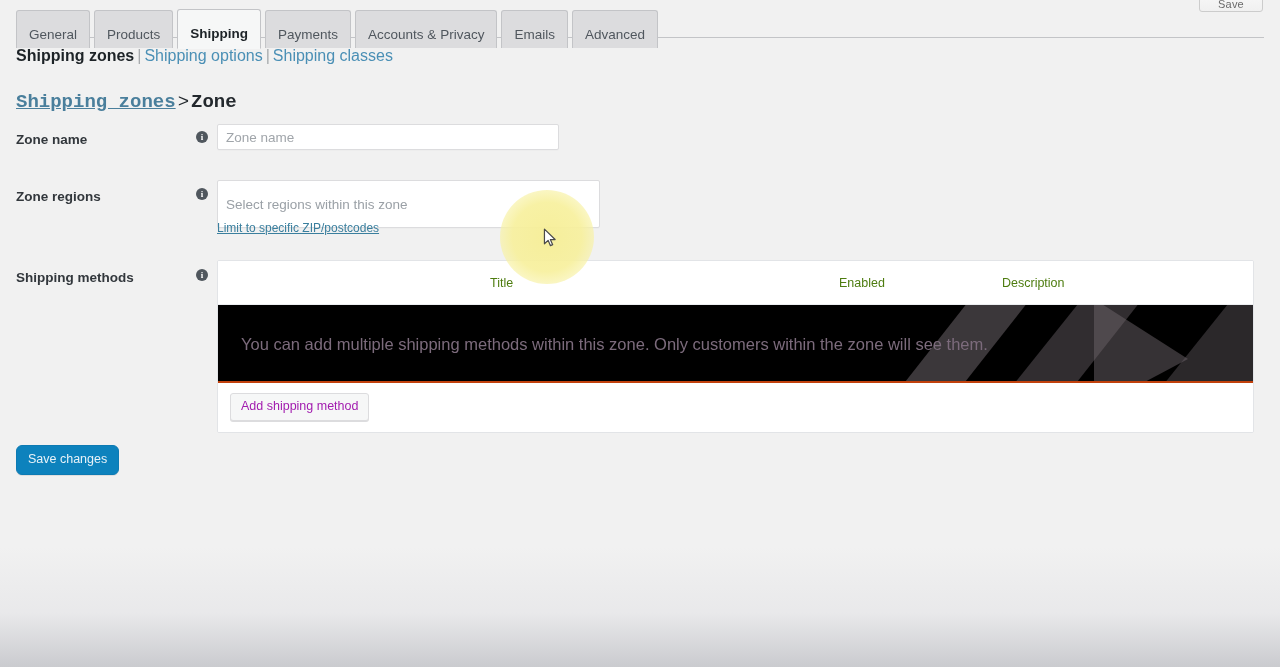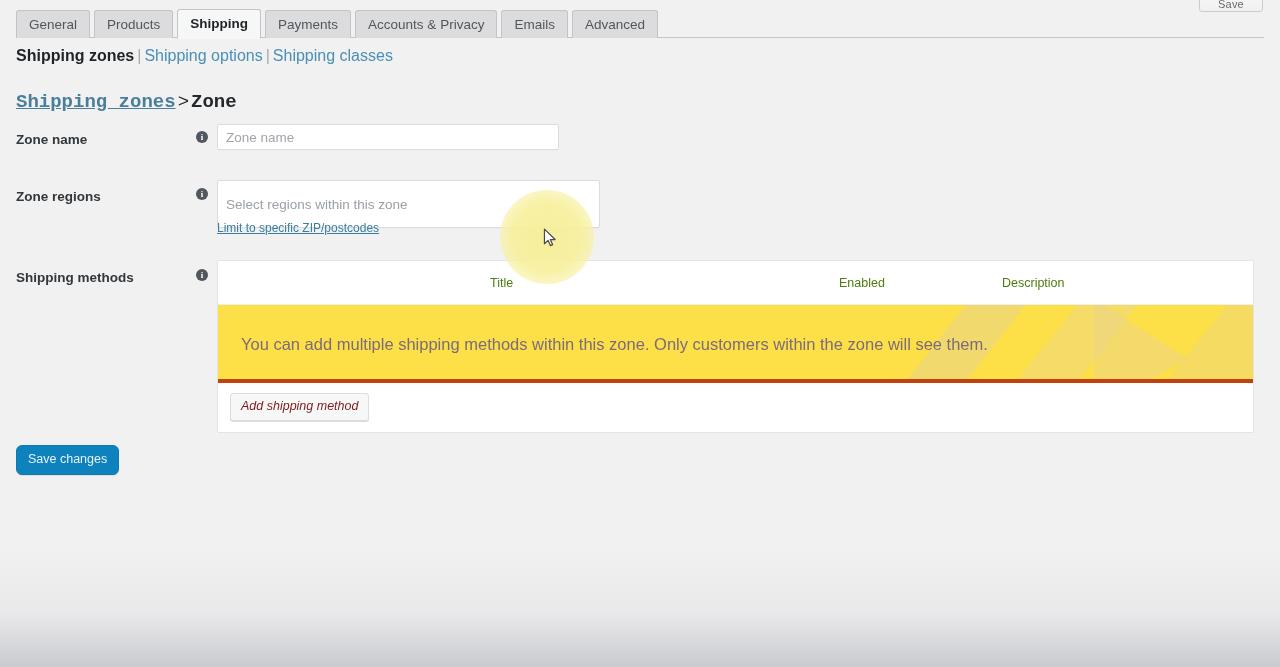--- a/index.html
+++ b/index.html
@@ -54,21 +54,21 @@
     height: 29px;
     border-bottom: 1px solid #c3c4c7;
     white-space: nowrap;
     z-index: 3;
   }
   .nav-tab {
     display: inline-block;
     position: relative;
     top: 0;
     margin-right: 4px;
-    padding: 6px 12px 5px;
+    padding: 16px 12px 5px;
     font-size: 13.5px;
     line-height: 16px;
     font-weight: 400;
     color: #50575e;
     background: #dcdcde;
     border: 1px solid #c3c4c7;
     border-bottom: none;
     border-radius: 3px 3px 0 0;
     cursor: pointer;
     vertical-align: bottom;
@@ -201,22 +201,22 @@
     color: #4d7c0f;
     white-space: nowrap;
   }
   .th-title  { left: 272px; }
   .th-enabled{ left: 621px; text-align: right; }
   .th-desc   { left: 784px; }
 
   .methods-empty {
     position: relative;
     height: 78px;
-    background: #fde047;
-    border-bottom: 4px solid #c2410c;
+    background: #000000;
+    border-bottom: 2px solid #c2410c;
     overflow: hidden;
   }
   .methods-empty .wm {
     position: absolute;
     pointer-events: none;
     opacity: .5;
   }
   .methods-empty .empty-text {
     position: absolute;
     left: 23px; top: 28px;
@@ -234,24 +234,23 @@
   .btn-secondary {
     position: absolute;
     left: 12px; top: 10px;
     padding: 5px 10px 6px;
     background: #f6f7f7;
     border: 1px solid #dcdcde;
     border-radius: 3px;
     font-family: "Liberation Sans", sans-serif;
     font-size: 12.5px;
     line-height: 15px;
-    color: #7f1d1d;
+    color: #a21caf;
     cursor: pointer;
     box-shadow: 0 1px 0 #dcdcde;
-    font-style: italic;
   }
 
   
   .btn-primary {
     position: absolute;
     left: 16px; top: 445px;
     padding: 6px 11px 7px;
     background: #0d82bd;
     border: 1px solid #0d7ab3;
     border-radius: 6px;

